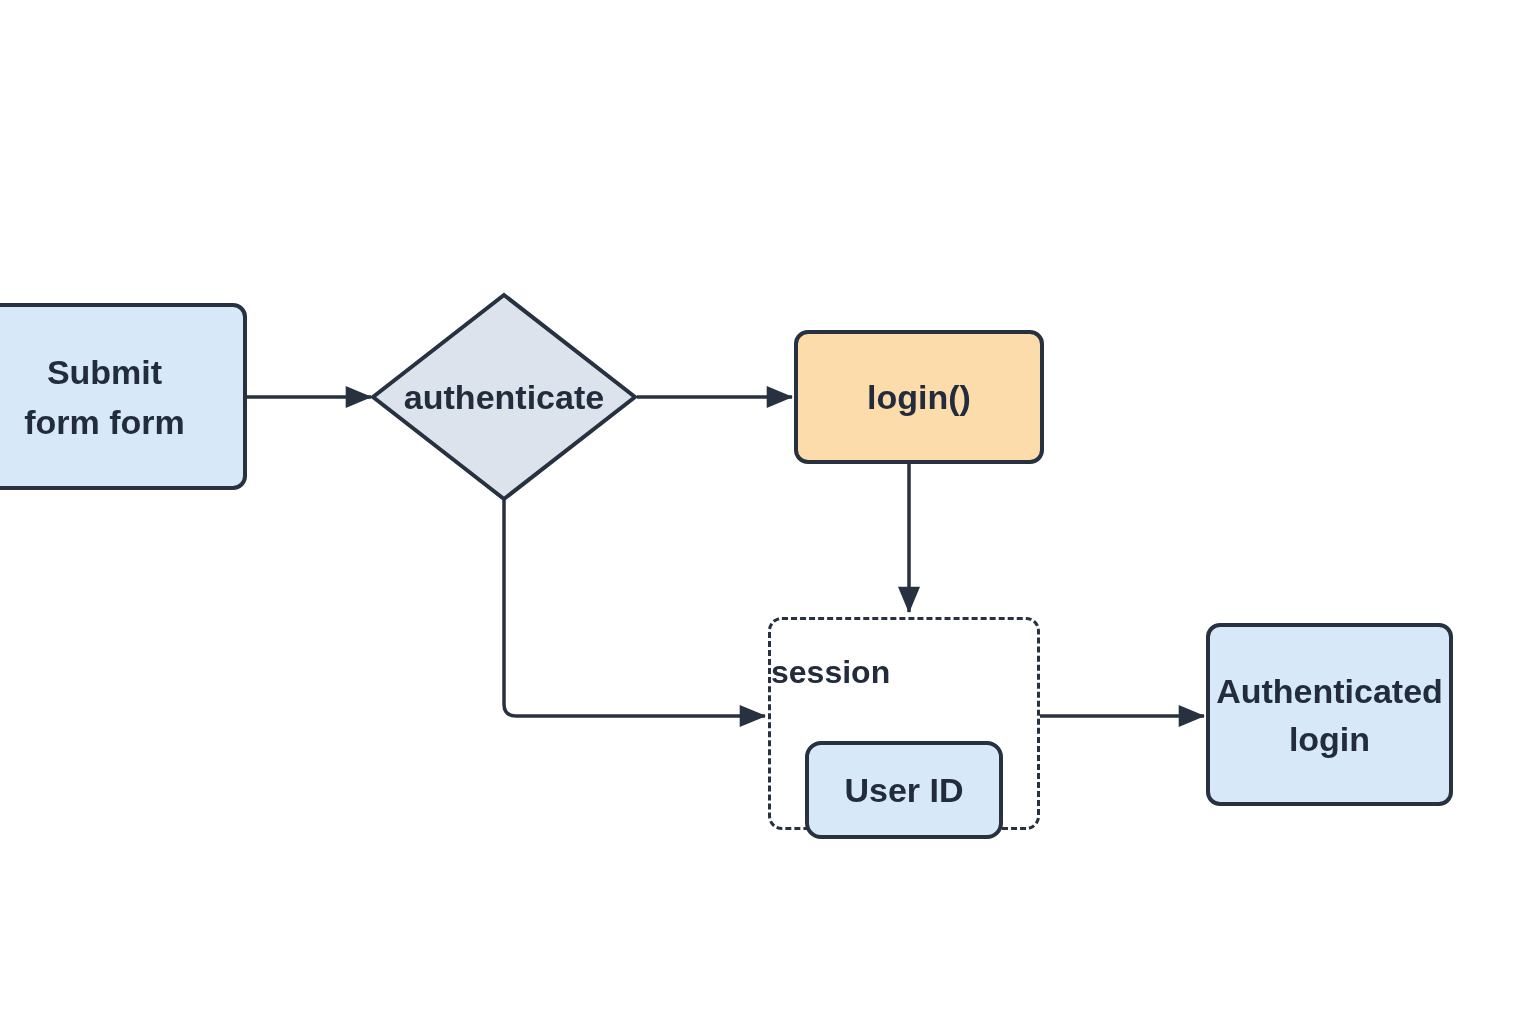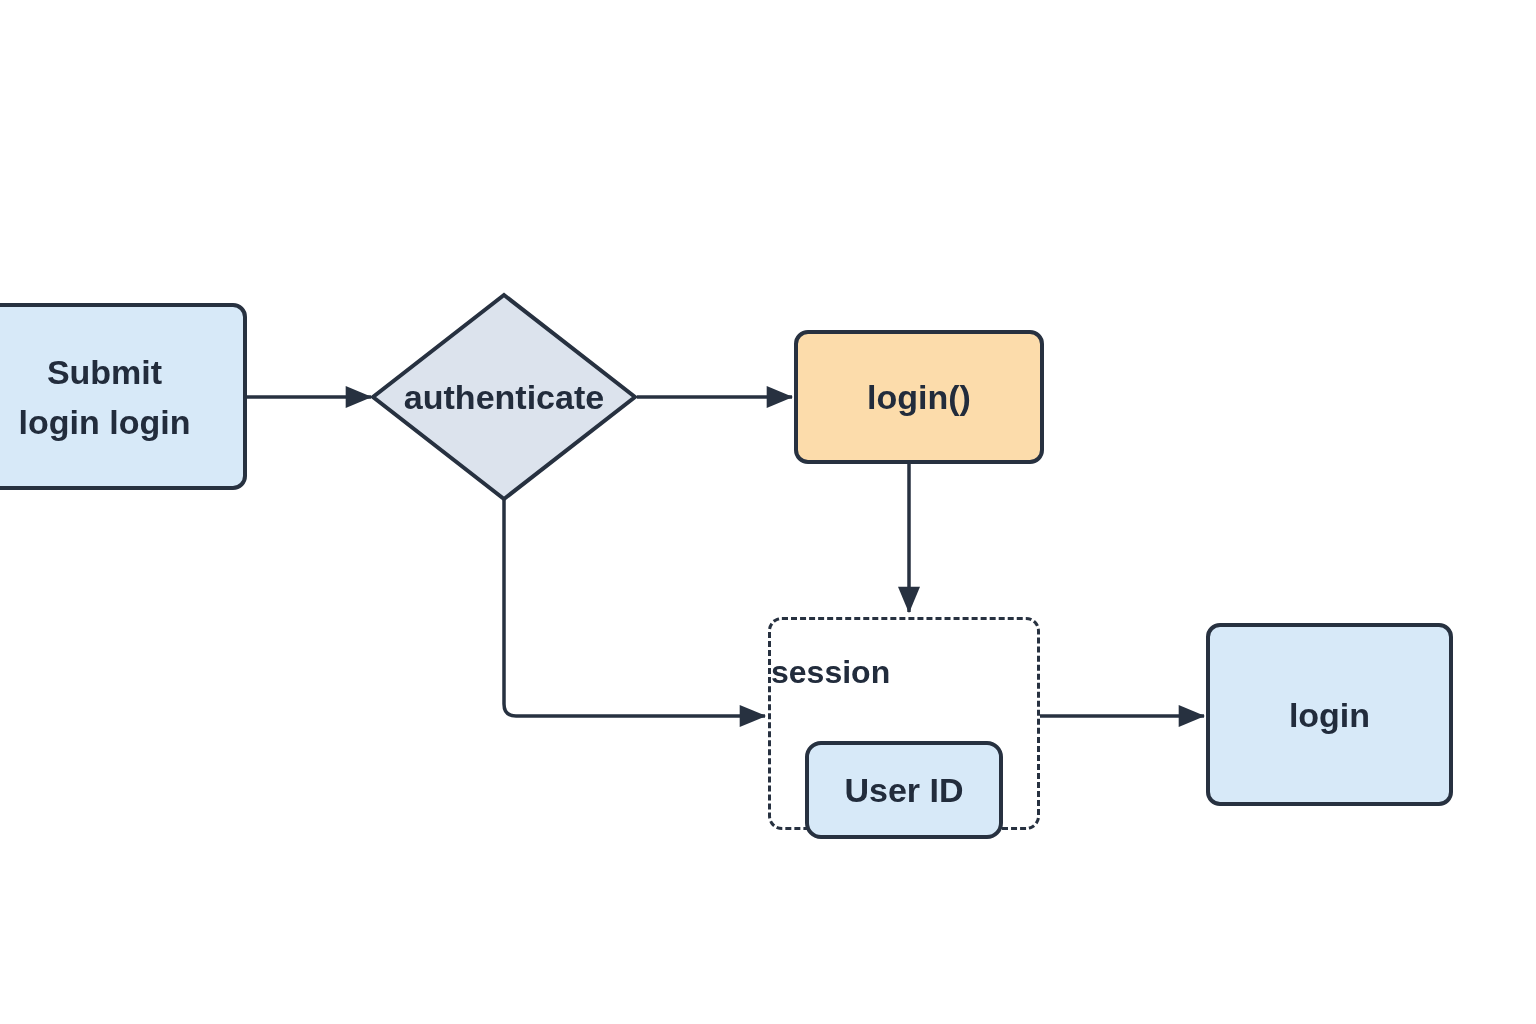--- a/index.html
+++ b/index.html
@@ -60,32 +60,33 @@
 </style>
 </head>
 <body>
 
 <div id="container-session">
   <div id="session-label">session</div>
 </div>
 
 <div class="node blue" id="node-submit">
   <div class="node-line">Submit</div>
-  <div class="node-line">login login</div>
+  <div class="node-line">form form</div>
 </div>
 
 <div class="node" id="node-login">
   <div class="node-line">login()</div>
 </div>
 
 <div class="node blue" id="node-userid">
   <div class="node-line">User ID</div>
 </div>
 
 <div class="node blue" id="node-auth">
+  <div class="node-line">Authenticated</div>
   <div class="node-line">login</div>
 </div>
 
 <svg id="shape-layer" viewBox="0 0 1536 1024" xmlns="http://www.w3.org/2000/svg">
   <defs>
     <marker id="arrow" markerUnits="userSpaceOnUse" viewBox="0 0 12 10" refX="11.5" refY="5" markerWidth="27" markerHeight="22" orient="auto">
       <path class="arrowhead-fill" d="M0,0 L12,5 L0,10 Z"></path>
     </marker>
   </defs>
 

